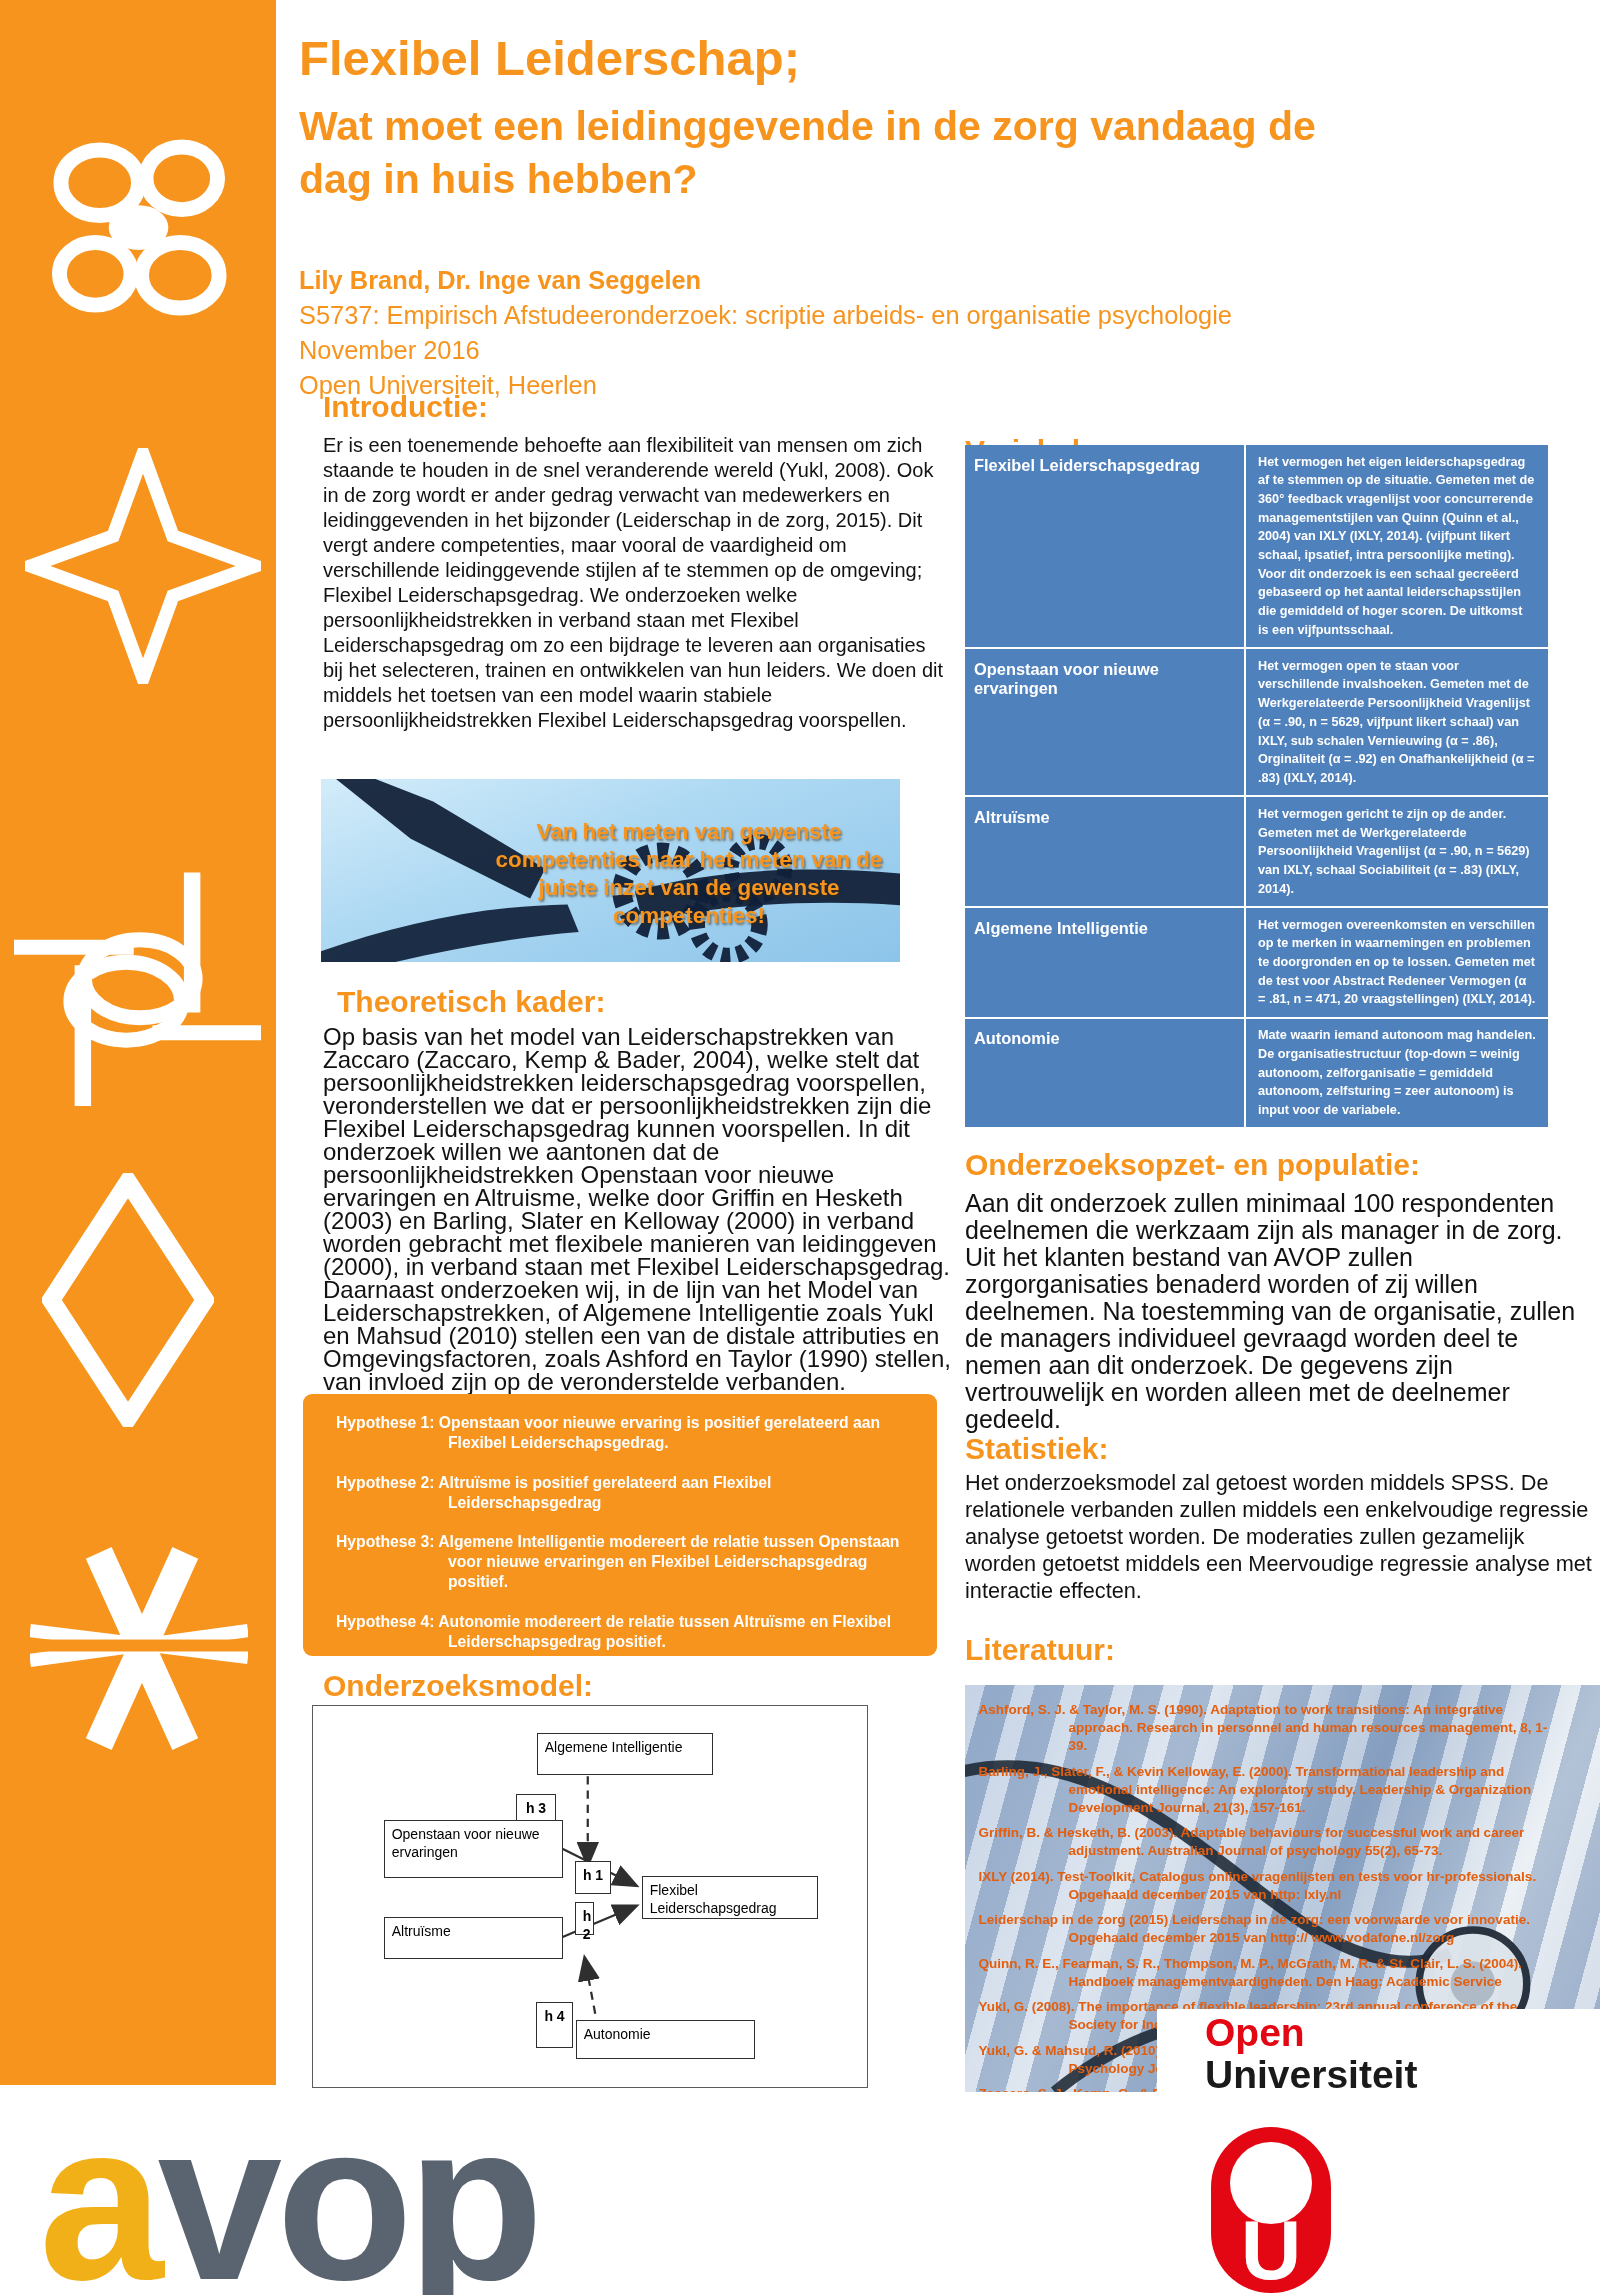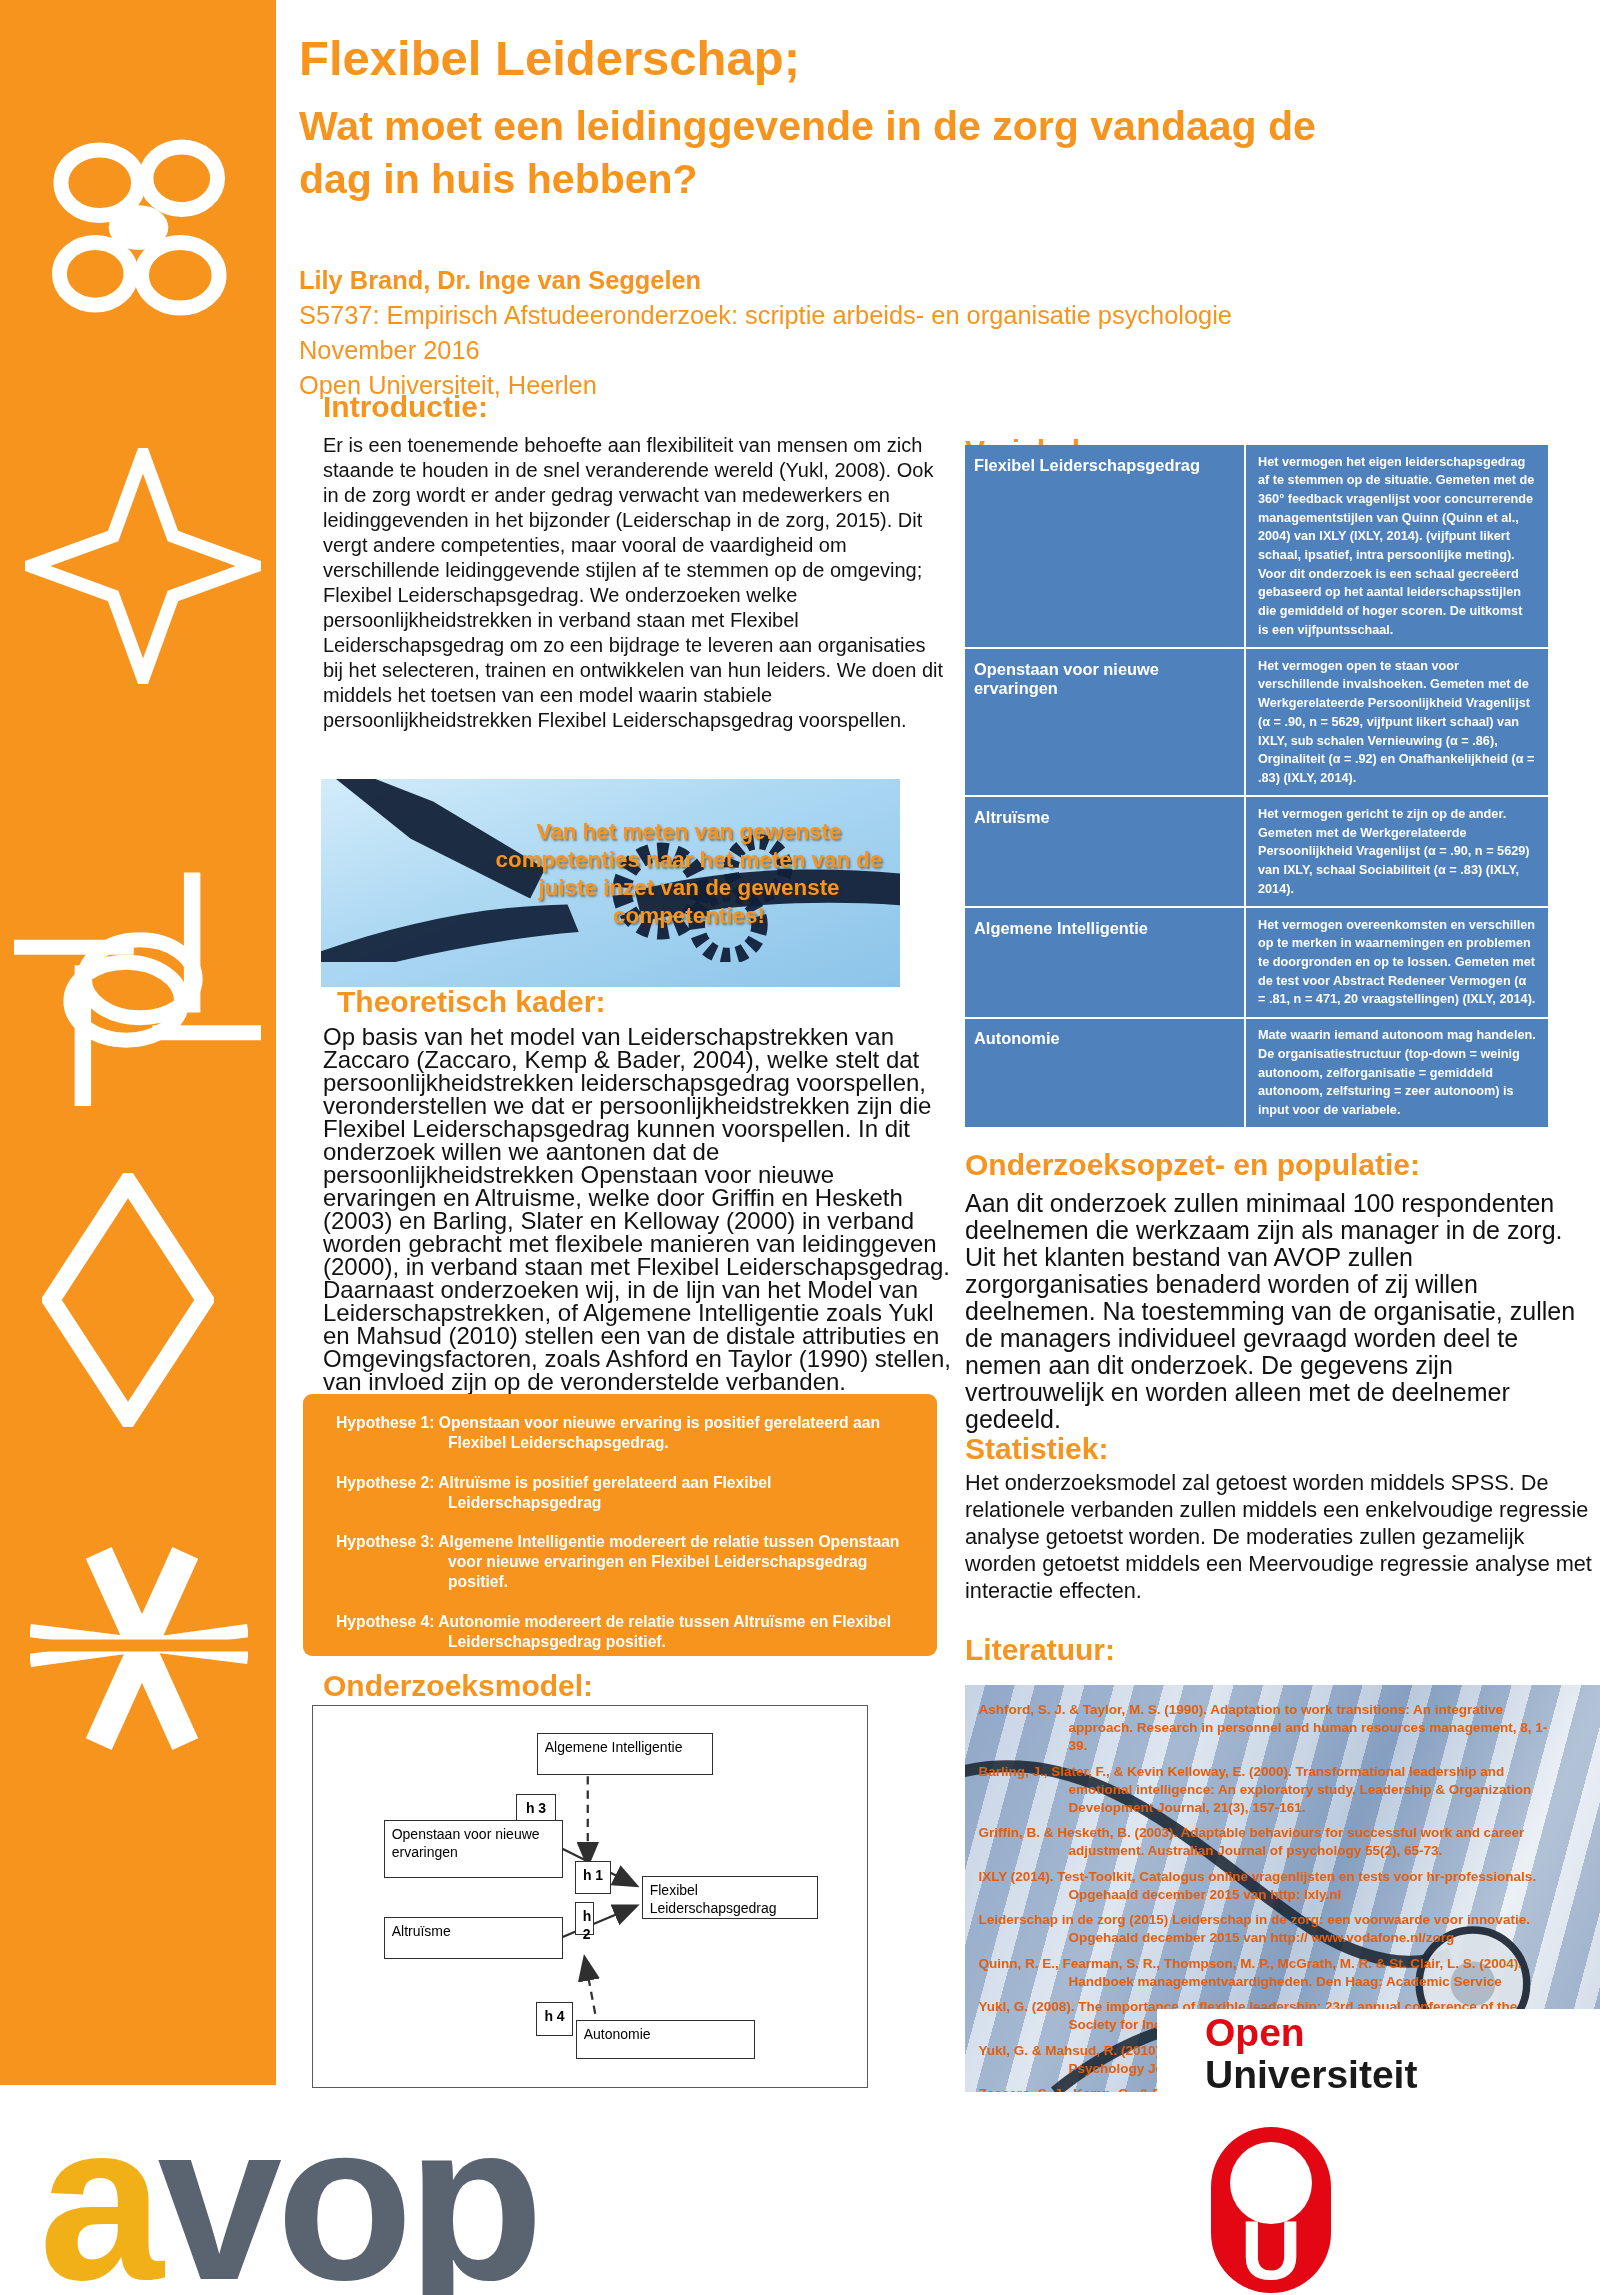--- a/index.html
+++ b/index.html
@@ -20,21 +20,21 @@
   .heading{position:absolute;font-size:30px;font-weight:bold;color:#F7941E;}
   .para{position:absolute;color:#121212;}
 
   
   #h-intro{left:323px;top:390px;}
   #intro-p{left:323px;top:433px;width:626px;font-size:20px;line-height:25px;}
   #h-theo{left:337px;top:985px;}
   #theo-p{left:323px;top:1025px;width:629px;font-size:24px;line-height:23px;}
 
   
-  .photo{position:absolute;left:321px;top:779px;width:579px;height:208px;overflow:hidden;
+  .photo{position:absolute;left:321px;top:779px;width:579px;height:183px;overflow:hidden;
          background:linear-gradient(160deg,#d3ecfa 0%,#aed9f3 40%,#8cc4e9 100%);}
   .photo svg{position:absolute;left:0;top:0;}
   .photo-overlay{position:absolute;left:157px;top:39px;width:422px;text-align:center;
          font-size:22.4px;font-weight:bold;color:#F7941E;line-height:1.25;
          text-shadow:1.5px 1.5px 2.2px rgba(70,40,0,0.55);}
 
   
   .hypo{position:absolute;left:303px;top:1394px;width:634px;height:262px;background:#F7941E;
         border-radius:9px;box-sizing:border-box;padding:19.4px 33px;color:#ffffff;
         font-weight:bold;font-size:15.7px;line-height:20px;overflow:hidden;}
@@ -176,21 +176,21 @@
       <line x1="328" y1="312" x2="432" y2="268" stroke="#2f2f2f" stroke-width="3" marker-end="url(#arr)"></line>
       <line x1="378" y1="412" x2="364" y2="338" stroke="#2f2f2f" stroke-width="3" stroke-dasharray="11 8" marker-end="url(#arr)"></line>
     </svg>
     <div class="dbox" style="left:224px;top:27px;width:176px;height:42px;">Algemene Intelligentie</div>
     <div class="dbox dlabel" style="left:203px;top:88px;width:40px;height:36px;">h 3</div>
     <div class="dbox" style="left:71px;top:114px;width:179px;height:58px;">Openstaan voor nieuwe ervaringen</div>
     <div class="dbox dlabel" style="left:262px;top:155px;width:36px;height:33px;">h 1</div>
     <div class="dbox" style="left:329px;top:170px;width:176px;height:43px;">Flexibel Leiderschapsgedrag</div>
     <div class="dbox dlabel" style="left:262px;top:196px;width:19px;height:33px;">h 2</div>
     <div class="dbox" style="left:71px;top:211px;width:179px;height:42px;">Altruïsme</div>
-    <div class="dbox dlabel" style="left:223px;top:296px;width:37px;height:34px;">h 4</div>
+    <div class="dbox dlabel" style="left:223px;top:296px;width:37px;height:46px;">h 4</div>
     <div class="dbox" style="left:263px;top:314px;width:179px;height:39px;">Autonomie</div>
   </div>
 
   <div id="h-var" class="heading">Variabelen:</div>
 
   <div class="vartable">
     <div class="vrow">
       <div class="vname">Flexibel Leiderschapsgedrag</div>
       <div class="vdesc">Het vermogen het eigen leiderschapsgedrag af te stemmen op de situatie. Gemeten met de 360° feedback vragenlijst voor concurrerende managementstijlen van Quinn (Quinn et al., 2004) van IXLY (IXLY, 2014). (vijfpunt likert schaal, ipsatief, intra persoonlijke meting). Voor dit onderzoek is een schaal gecreëerd gebaseerd op het aantal leiderschapsstijlen die gemiddeld of hoger scoren. De uitkomst is een vijfpuntsschaal.</div>
     </div>

